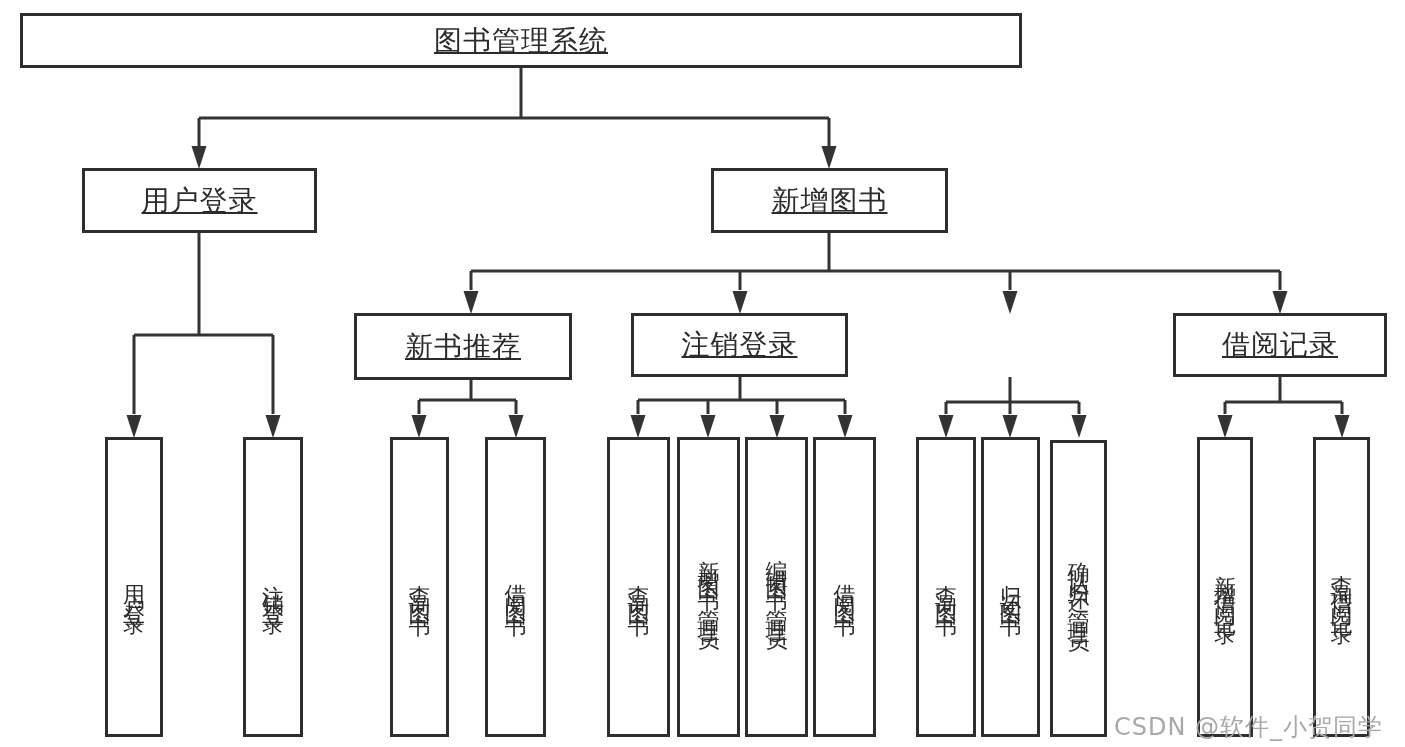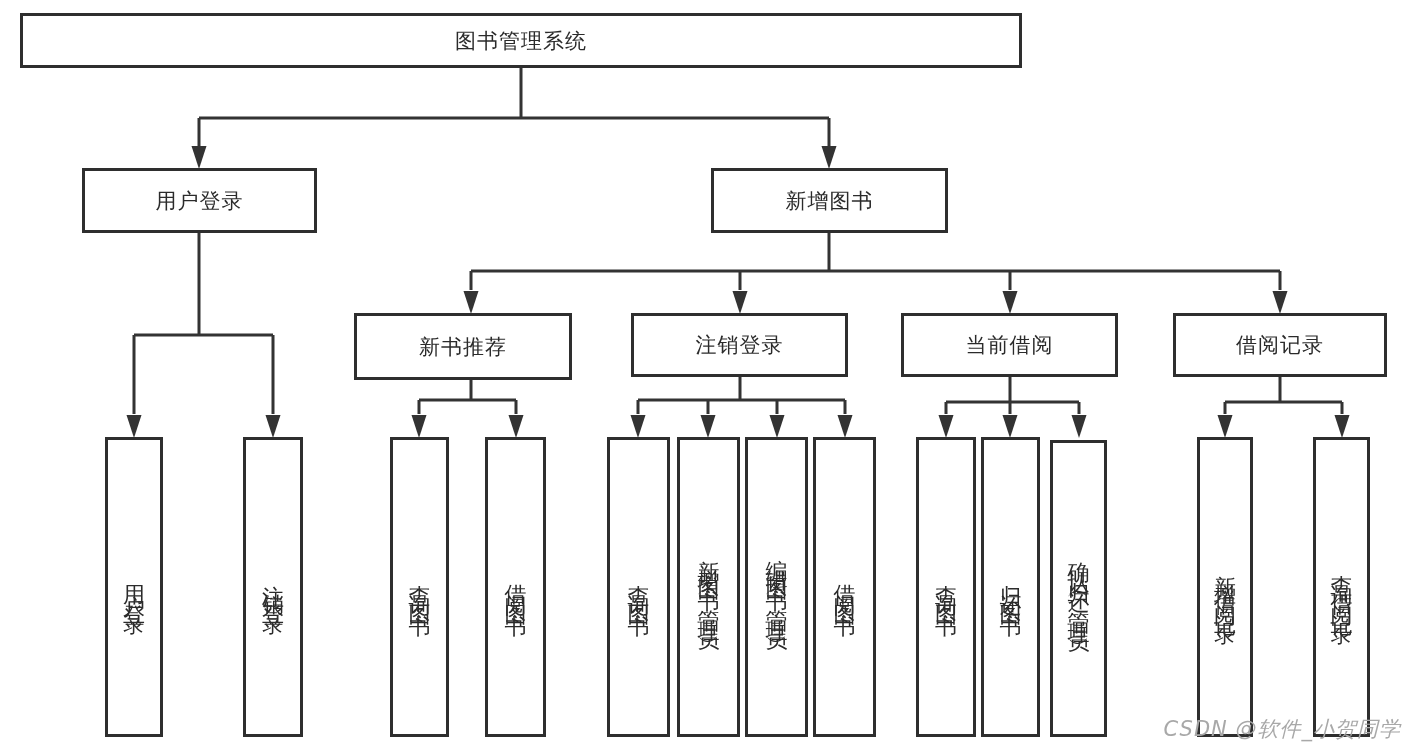--- a/index.html
+++ b/index.html
@@ -30,38 +30,37 @@
     fill:var(--line);stroke:none;
   }
   .node{
     position:absolute;
     background:var(--box-fill);
     border:3px solid var(--box-border);
     display:flex;align-items:center;justify-content:center;
     z-index:2;
     color:var(--text);
   }
-  .hnode{font-size:21px;letter-spacing:1px;white-space:nowrap;}
+  .hnode{font-size:28px;letter-spacing:1px;white-space:nowrap;text-decoration:underline;}
   .vnode .vtext{
     writing-mode:vertical-rl;
     text-orientation:mixed;
     font-size:22px;
     line-height:1;
     letter-spacing:10px;
     white-space:nowrap;
   }
   .watermark{
     position:absolute;
-    right:4px;bottom:4px;
+    right:22px;bottom:4px;
     z-index:3;
-    font-size:21px;
+    font-size:24px;
     color:var(--watermark);
     letter-spacing:1px;
     white-space:nowrap;
-    font-style:italic;
   }
 </style>
 </head>
 <body>
 
 <div class="stage">
 
   <svg class="connectors" viewBox="0 0 1405 747" xmlns="http://www.w3.org/2000/svg">
     <g>
       <path d="M521 68 V118 M199 118 H829 M199 118 V146 M829 118 V146"></path>
@@ -105,21 +104,20 @@
     </g>
   </svg>
 
   <div class="node hnode" style="left:20px;top:13px;width:1002px;height:55px">图书管理系统</div>
 
   <div class="node hnode" style="left:82px;top:168px;width:235px;height:65px">用户登录</div>
   <div class="node hnode" style="left:711px;top:168px;width:237px;height:65px">新增图书</div>
 
   <div class="node hnode" style="left:354px;top:313px;width:218px;height:67px">新书推荐</div>
   <div class="node hnode" style="left:631px;top:313px;width:217px;height:64px">注销登录</div>
-  <div class="node hnode" style="left:901px;top:313px;width:217px;height:64px">当前借阅</div>
   <div class="node hnode" style="left:1173px;top:313px;width:214px;height:64px">借阅记录</div>
 
   <div class="node vnode" style="left:105px;top:437px;width:58px;height:300px">
     <span class="vtext">用户登录</span>
   </div>
   <div class="node vnode" style="left:243px;top:437px;width:60px;height:300px">
     <span class="vtext">注销登录</span>
   </div>
 
   <div class="node vnode" style="left:390px;top:437px;width:59px;height:300px">

